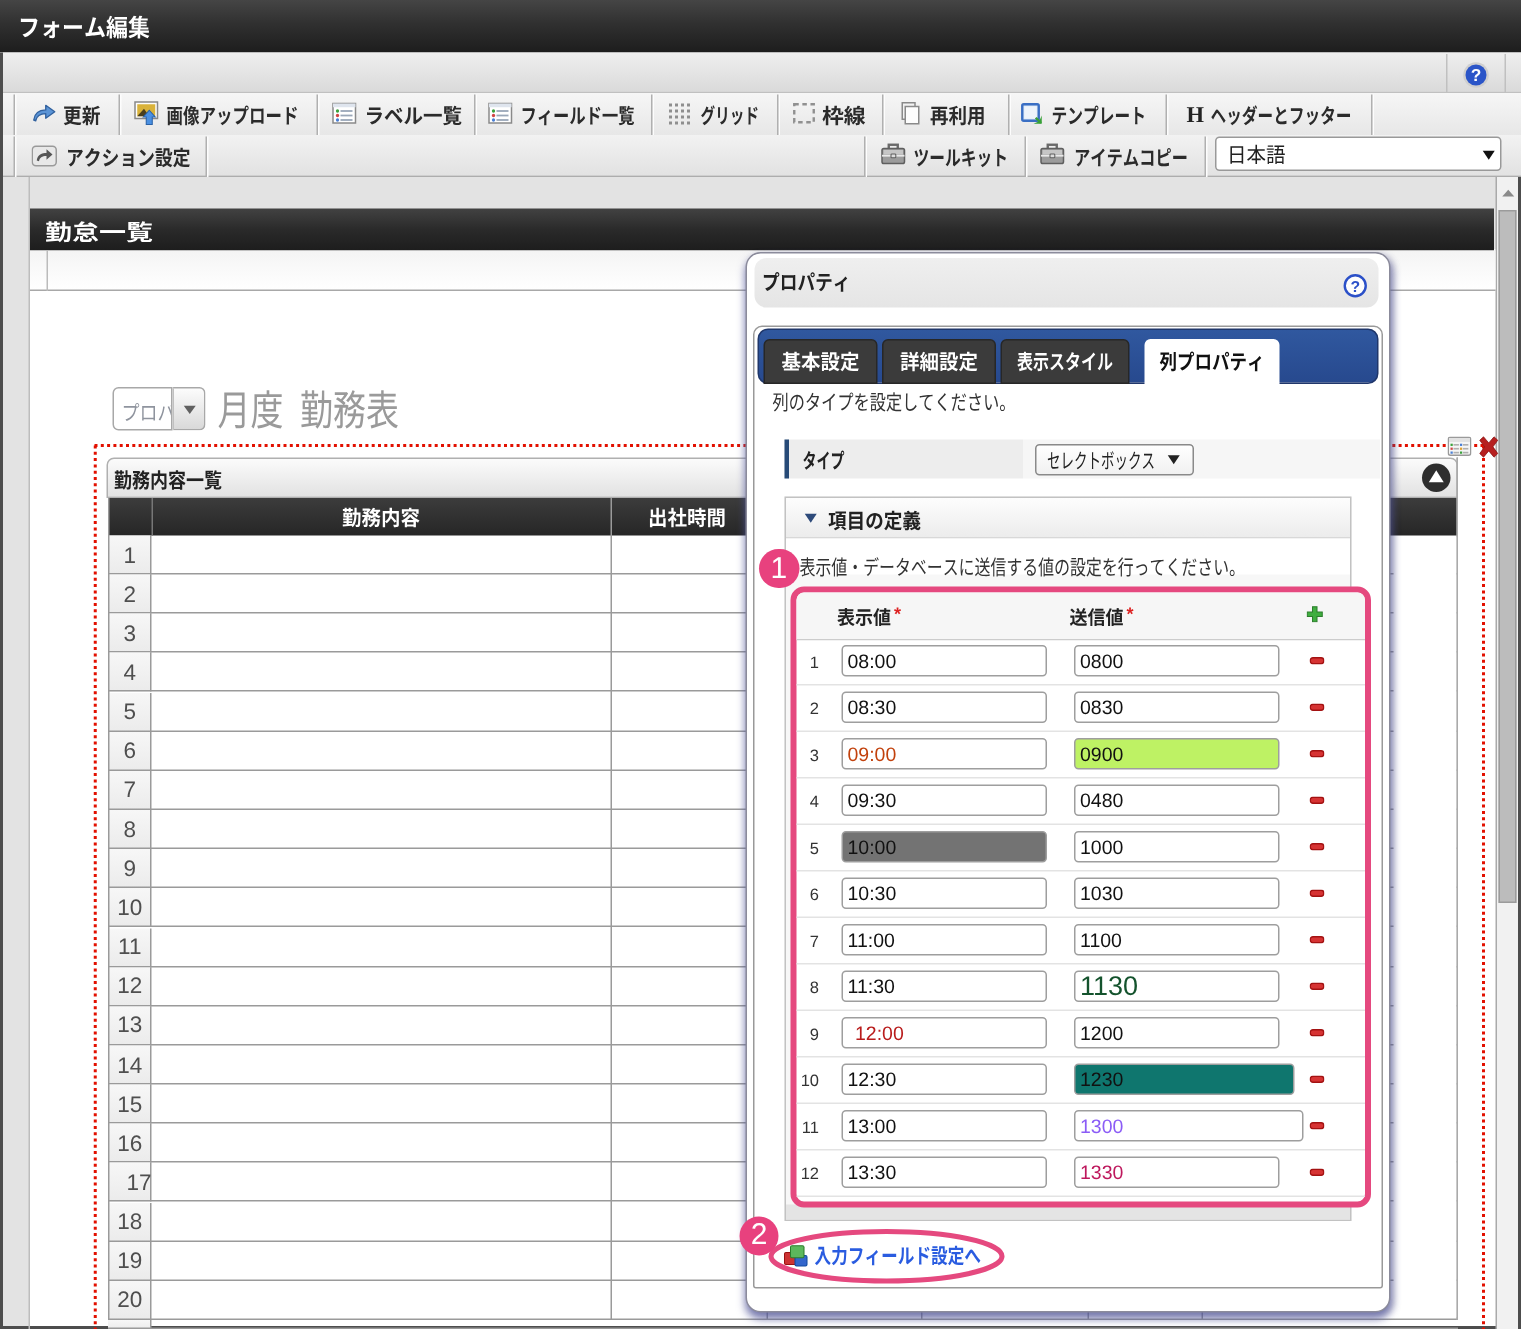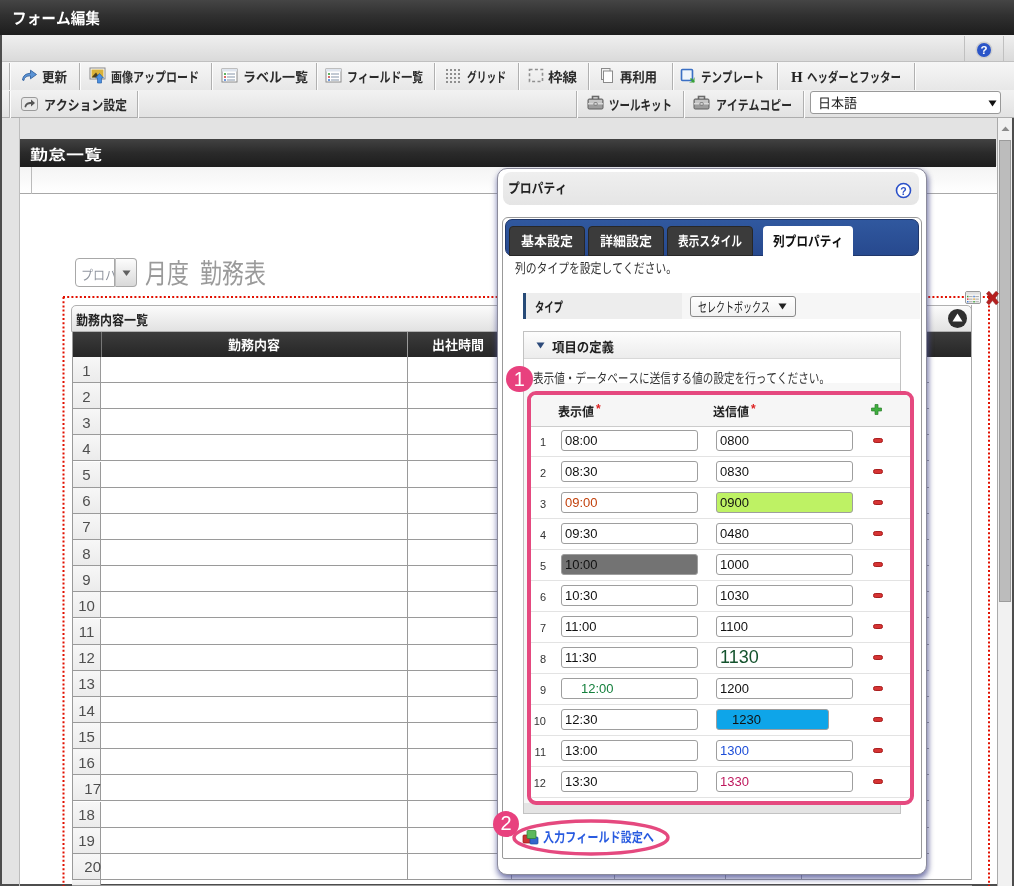--- a/index.html
+++ b/index.html
@@ -505,21 +505,21 @@
       <div class="ab" style="left:0;top:4.6px;width:29px;text-align:center;font-size:15px;color:#4f4f4f">18</div>
       <div class="ab" style="left:0;top:25.1px;width:900px;height:1px;background:#9a9a9a"></div>
     </div>
     <div class="ab" style="left:72px;top:827.7px;width:900px;height:26.1px">
       <div class="ab" style="left:0;top:0;width:29px;height:100%;background:linear-gradient(#f7f7f7,#ebebeb);border-right:1px solid #9a9a9a"></div>
       <div class="ab" style="left:0;top:4.6px;width:29px;text-align:center;font-size:15px;color:#4f4f4f">19</div>
       <div class="ab" style="left:0;top:25.1px;width:900px;height:1px;background:#9a9a9a"></div>
     </div>
     <div class="ab" style="left:72px;top:853.8px;width:900px;height:26.1px">
       <div class="ab" style="left:0;top:0;width:29px;height:100%;background:linear-gradient(#f7f7f7,#ebebeb);border-right:1px solid #9a9a9a"></div>
-      <div class="ab" style="left:0;top:4.6px;width:29px;text-align:right;font-size:15px;color:#4f4f4f">20</div>
+      <div class="ab" style="left:0;top:4.6px;width:29px;text-align:center;font-size:15px;color:#4f4f4f">20</div>
       <div class="ab" style="left:0;top:25.1px;width:900px;height:1px;background:#9a9a9a"></div>
     </div>
     <div class="ab" style="left:72px;top:880.0px;width:900px;height:6.0px">
       <div class="ab" style="left:0;top:0;width:29px;height:100%;background:linear-gradient(#f7f7f7,#ebebeb);border-right:1px solid #9a9a9a"></div>
       <div class="ab" style="left:0;top:-5.5px;width:29px;text-align:center;font-size:15px;color:#4f4f4f"></div>
       <div class="ab" style="left:0;top:5.0px;width:900px;height:1px;background:#9a9a9a"></div>
     </div>
     <div class="ab" style="left:407px;top:332px;width:1px;height:548px;background:#9a9a9a"></div>
     <div class="ab" style="left:971px;top:305px;width:1px;height:575px;background:#aaa"></div>
     <div class="ab" style="left:511px;top:357px;width:1px;height:523px;background:#9a9a9a"></div>
@@ -754,38 +754,38 @@
     <div class="ab" style="left:531px;top:643.0px;width:379px;height:31px;border-bottom:1px solid #e3e3e3">
       <div class="ab" style="left:2px;top:10px;width:13px;text-align:right;font-size:11px;color:#333">8</div>
       <div class="ab" style="left:30px;top:4px;width:137px;height:21px;background:#fff;border:1px solid #9e9e9e;border-radius:3px;font-size:13px;color:#111;line-height:19px;padding-left:3px">11:30</div>
       <div class="ab" style="left:185px;top:4px;width:137px;height:21px;background:#fff;border:1px solid #9e9e9e;border-radius:3px;font-size:18px;color:#14532d;line-height:19px;padding-left:3px">1130</div>
       <svg class="ab" style="left:342px;top:12px" width="10" height="5">
         <rect x="0.5" y="0.5" width="9" height="4" rx="1.8" fill="#d63333" stroke="#a31212" stroke-width="0.9"></rect>
       </svg>
     </div>
     <div class="ab" style="left:531px;top:674.0px;width:379px;height:31px;border-bottom:1px solid #e3e3e3">
       <div class="ab" style="left:2px;top:10px;width:13px;text-align:right;font-size:11px;color:#333">9</div>
-      <div class="ab" style="left:30px;top:4px;width:137px;height:21px;background:#fff;border:1px solid #9e9e9e;border-radius:3px;font-size:13px;color:#15803d;line-height:19px;padding-left:19px">12:00</div>
+      <div class="ab" style="left:30px;top:4px;width:137px;height:21px;background:#fff;border:1px solid #9e9e9e;border-radius:3px;font-size:13px;color:#b91c1c;line-height:19px;padding-left:8px">12:00</div>
       <div class="ab" style="left:185px;top:4px;width:137px;height:21px;background:#fff;border:1px solid #9e9e9e;border-radius:3px;font-size:13px;color:#111;line-height:19px;padding-left:3px">1200</div>
       <svg class="ab" style="left:342px;top:12px" width="10" height="5">
         <rect x="0.5" y="0.5" width="9" height="4" rx="1.8" fill="#d63333" stroke="#a31212" stroke-width="0.9"></rect>
       </svg>
     </div>
     <div class="ab" style="left:531px;top:705.0px;width:379px;height:31px;border-bottom:1px solid #e3e3e3">
       <div class="ab" style="left:2px;top:10px;width:13px;text-align:right;font-size:11px;color:#333">10</div>
       <div class="ab" style="left:30px;top:4px;width:137px;height:21px;background:#fff;border:1px solid #9e9e9e;border-radius:3px;font-size:13px;color:#111;line-height:19px;padding-left:3px">12:30</div>
-      <div class="ab" style="left:185px;top:4px;width:113px;height:21px;background:#0ea5e9;border:1px solid #9e9e9e;border-radius:3px;font-size:13px;color:#111;line-height:19px;padding-left:15px">1230</div>
+      <div class="ab" style="left:185px;top:4px;width:147px;height:21px;background:#0f766e;border:1px solid #9e9e9e;border-radius:3px;font-size:13px;color:#111;line-height:19px;padding-left:3px">1230</div>
       <svg class="ab" style="left:342px;top:12px" width="10" height="5">
         <rect x="0.5" y="0.5" width="9" height="4" rx="1.8" fill="#d63333" stroke="#a31212" stroke-width="0.9"></rect>
       </svg>
     </div>
     <div class="ab" style="left:531px;top:736.0px;width:379px;height:31px;border-bottom:1px solid #e3e3e3">
       <div class="ab" style="left:2px;top:10px;width:13px;text-align:right;font-size:11px;color:#333">11</div>
       <div class="ab" style="left:30px;top:4px;width:137px;height:21px;background:#fff;border:1px solid #9e9e9e;border-radius:3px;font-size:13px;color:#111;line-height:19px;padding-left:3px">13:00</div>
-      <div class="ab" style="left:185px;top:4px;width:137px;height:21px;background:#fff;border:1px solid #9e9e9e;border-radius:3px;font-size:13px;color:#1d4ed8;line-height:19px;padding-left:3px">1300</div>
+      <div class="ab" style="left:185px;top:4px;width:153px;height:21px;background:#fff;border:1px solid #9e9e9e;border-radius:3px;font-size:13px;color:#8b5cf6;line-height:19px;padding-left:3px">1300</div>
       <svg class="ab" style="left:342px;top:12px" width="10" height="5">
         <rect x="0.5" y="0.5" width="9" height="4" rx="1.8" fill="#d63333" stroke="#a31212" stroke-width="0.9"></rect>
       </svg>
     </div>
     <div class="ab" style="left:531px;top:767.0px;width:379px;height:31px;border-bottom:1px solid #e3e3e3">
       <div class="ab" style="left:2px;top:10px;width:13px;text-align:right;font-size:11px;color:#333">12</div>
       <div class="ab" style="left:30px;top:4px;width:137px;height:21px;background:#fff;border:1px solid #9e9e9e;border-radius:3px;font-size:13px;color:#111;line-height:19px;padding-left:3px">13:30</div>
       <div class="ab" style="left:185px;top:4px;width:137px;height:21px;background:#fff;border:1px solid #9e9e9e;border-radius:3px;font-size:13px;color:#be185d;line-height:19px;padding-left:3px">1330</div>
       <svg class="ab" style="left:342px;top:12px" width="10" height="5">
         <rect x="0.5" y="0.5" width="9" height="4" rx="1.8" fill="#d63333" stroke="#a31212" stroke-width="0.9"></rect>

